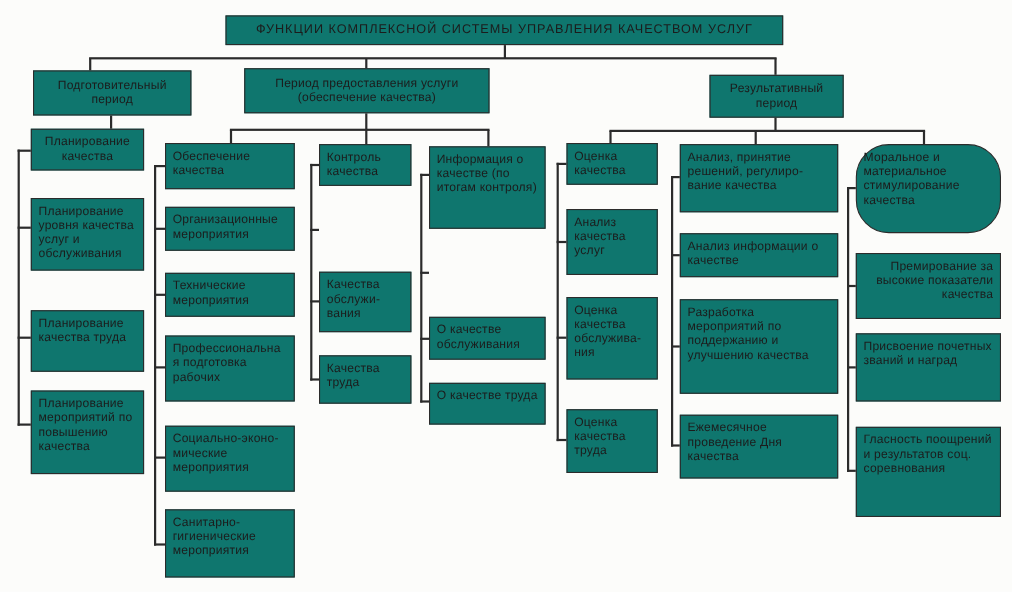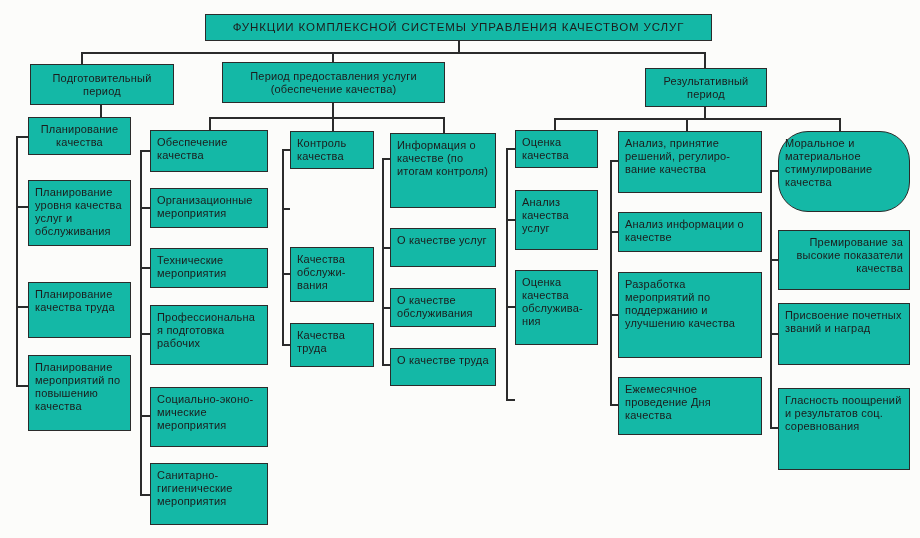--- a/index.html
+++ b/index.html
@@ -10,21 +10,21 @@
   .canvas{
     position:relative;
     width:920px;height:538px;
     background:#fcfcfa;
     color:#1c1c1c;
     overflow:hidden;
   }
   .node{
     position:absolute;
     border:1.6px solid #2b2b2b;
-    background:#14b8a6;
+    background:#0f766e;
     font-size:11px;
     line-height:1.18;
     padding:5px 6px;
     box-sizing:border-box;
     letter-spacing:.2px;
     overflow-wrap:break-word;
   }
   .node.center{
     display:flex;align-items:center;justify-content:center;
     text-align:center;padding:2px 4px;
@@ -59,27 +59,27 @@
   <div class="node" style="left:150px;top:248px;width:118px;height:40px;">Технические мероприятия</div>
   <div class="node" style="left:150px;top:305px;width:118px;height:60px;">Профессиональная подготовка рабочих</div>
   <div class="node" style="left:150px;top:387px;width:118px;height:60px;">Социально-эконо­мические мероприятия</div>
   <div class="node" style="left:150px;top:463px;width:118px;height:62px;">Санитарно-гигиенические мероприятия</div>
 
   <div class="node" style="left:290px;top:131px;width:84px;height:38px;">Контроль качества</div>
   <div class="node" style="left:290px;top:247px;width:84px;height:55px;">Качества обслужи­вания</div>
   <div class="node" style="left:290px;top:323px;width:84px;height:44px;">Качества труда</div>
 
   <div class="node" style="left:390px;top:133px;width:106px;height:75px;">Информация о качестве (по итогам контроля)</div>
-  <div class="node" style="left:390px;top:228px;width:106px;height:39px;">О качестве услуг</div>
   <div class="node" style="left:390px;top:288px;width:106px;height:39px;">О качестве обслуживания</div>
   <div class="node" style="left:390px;top:348px;width:106px;height:38px;">О качестве труда</div>
 
   <div class="node" style="left:515px;top:130px;width:83px;height:38px;">Оценка качества</div>
   <div class="node" style="left:515px;top:190px;width:83px;height:60px;">Анализ качества услуг</div>
   <div class="node" style="left:515px;top:270px;width:83px;height:75px;">Оценка качества обслужива­ния</div>
+  <div class="node" style="left:515px;top:372px;width:83px;height:58px;">Оценка качества труда</div>
 
   <div class="node" style="left:618px;top:131px;width:144px;height:62px;">Анализ, принятие решений, регулиро­вание качества</div>
   <div class="node" style="left:618px;top:212px;width:144px;height:40px;">Анализ информации о качестве</div>
   <div class="node" style="left:618px;top:272px;width:144px;height:86px;">Разработка мероприятий по поддержанию и улучшению качества</div>
   <div class="node" style="left:618px;top:377px;width:144px;height:58px;">Ежемесячное проведение Дня качества</div>
 
   <div class="node" style="left:778px;top:131px;width:132px;height:81px;border-radius:30px;">Моральное и материальное стимулирование качества</div>
   <div class="node" style="left:778px;top:230px;width:132px;height:60px;text-align:right;">Премирование за высокие пока­затели качества</div>
   <div class="node" style="left:778px;top:303px;width:132px;height:62px;">Присвоение почет­ных званий и наград</div>
   <div class="node" style="left:778px;top:388px;width:132px;height:82px;">Гласность поощрений и результатов соц. соревнования</div>

